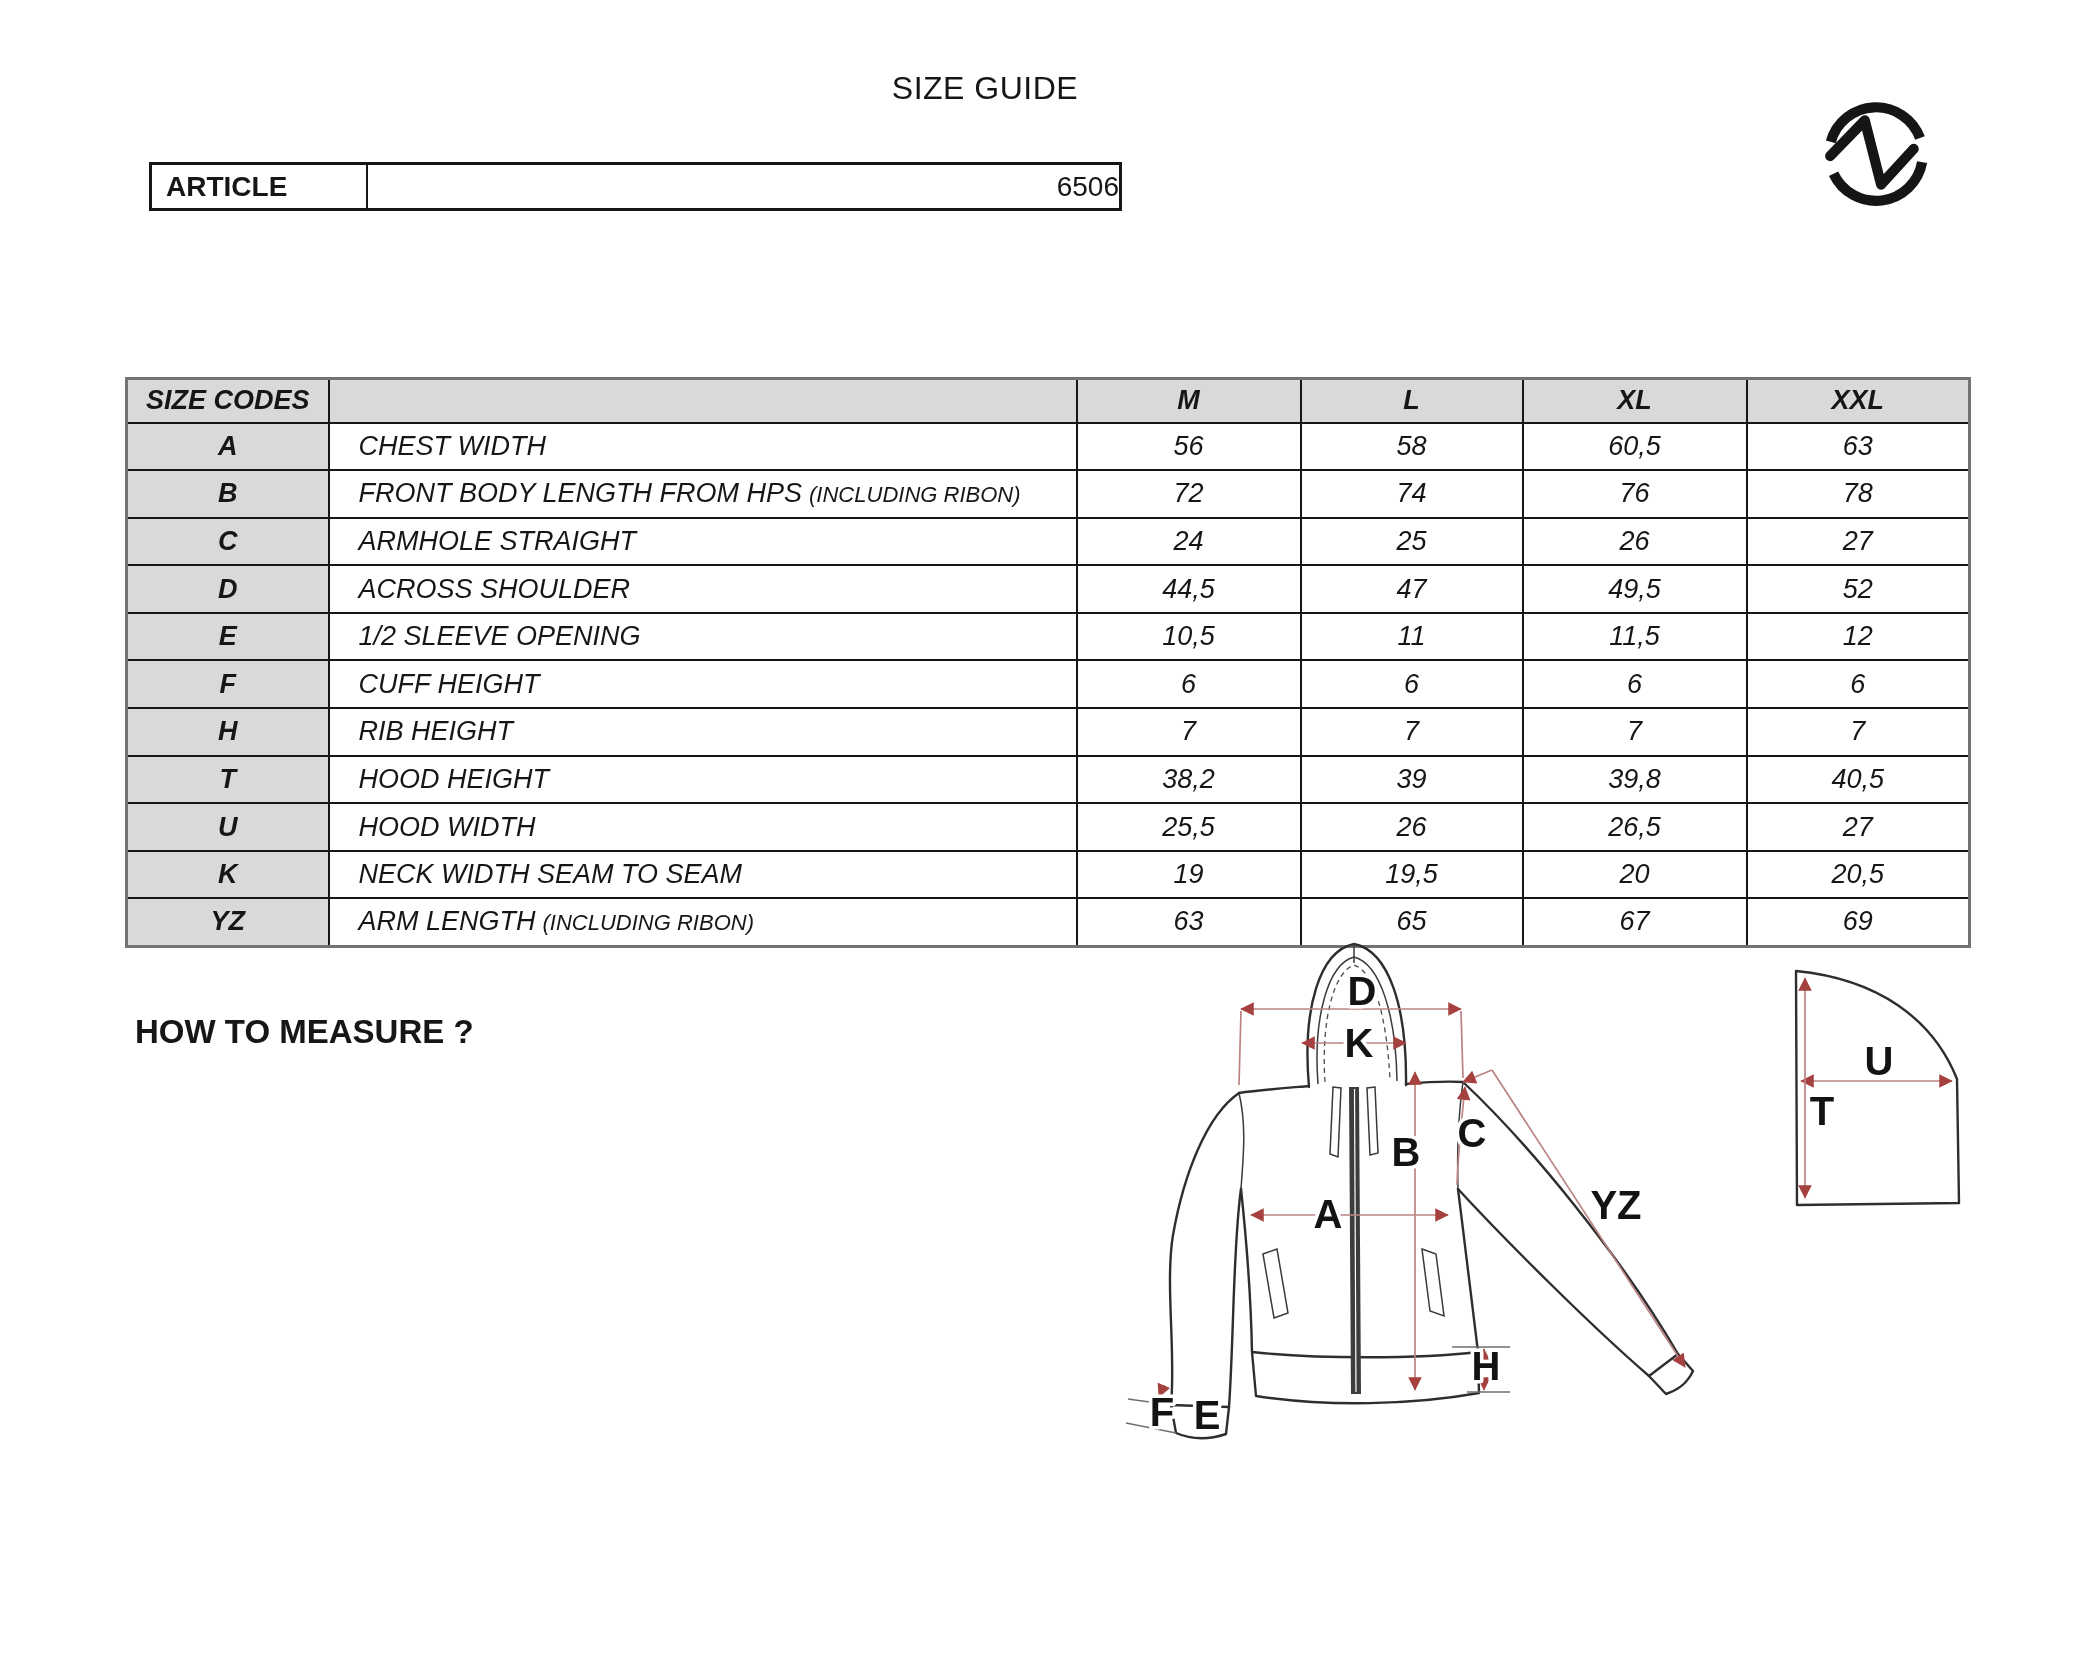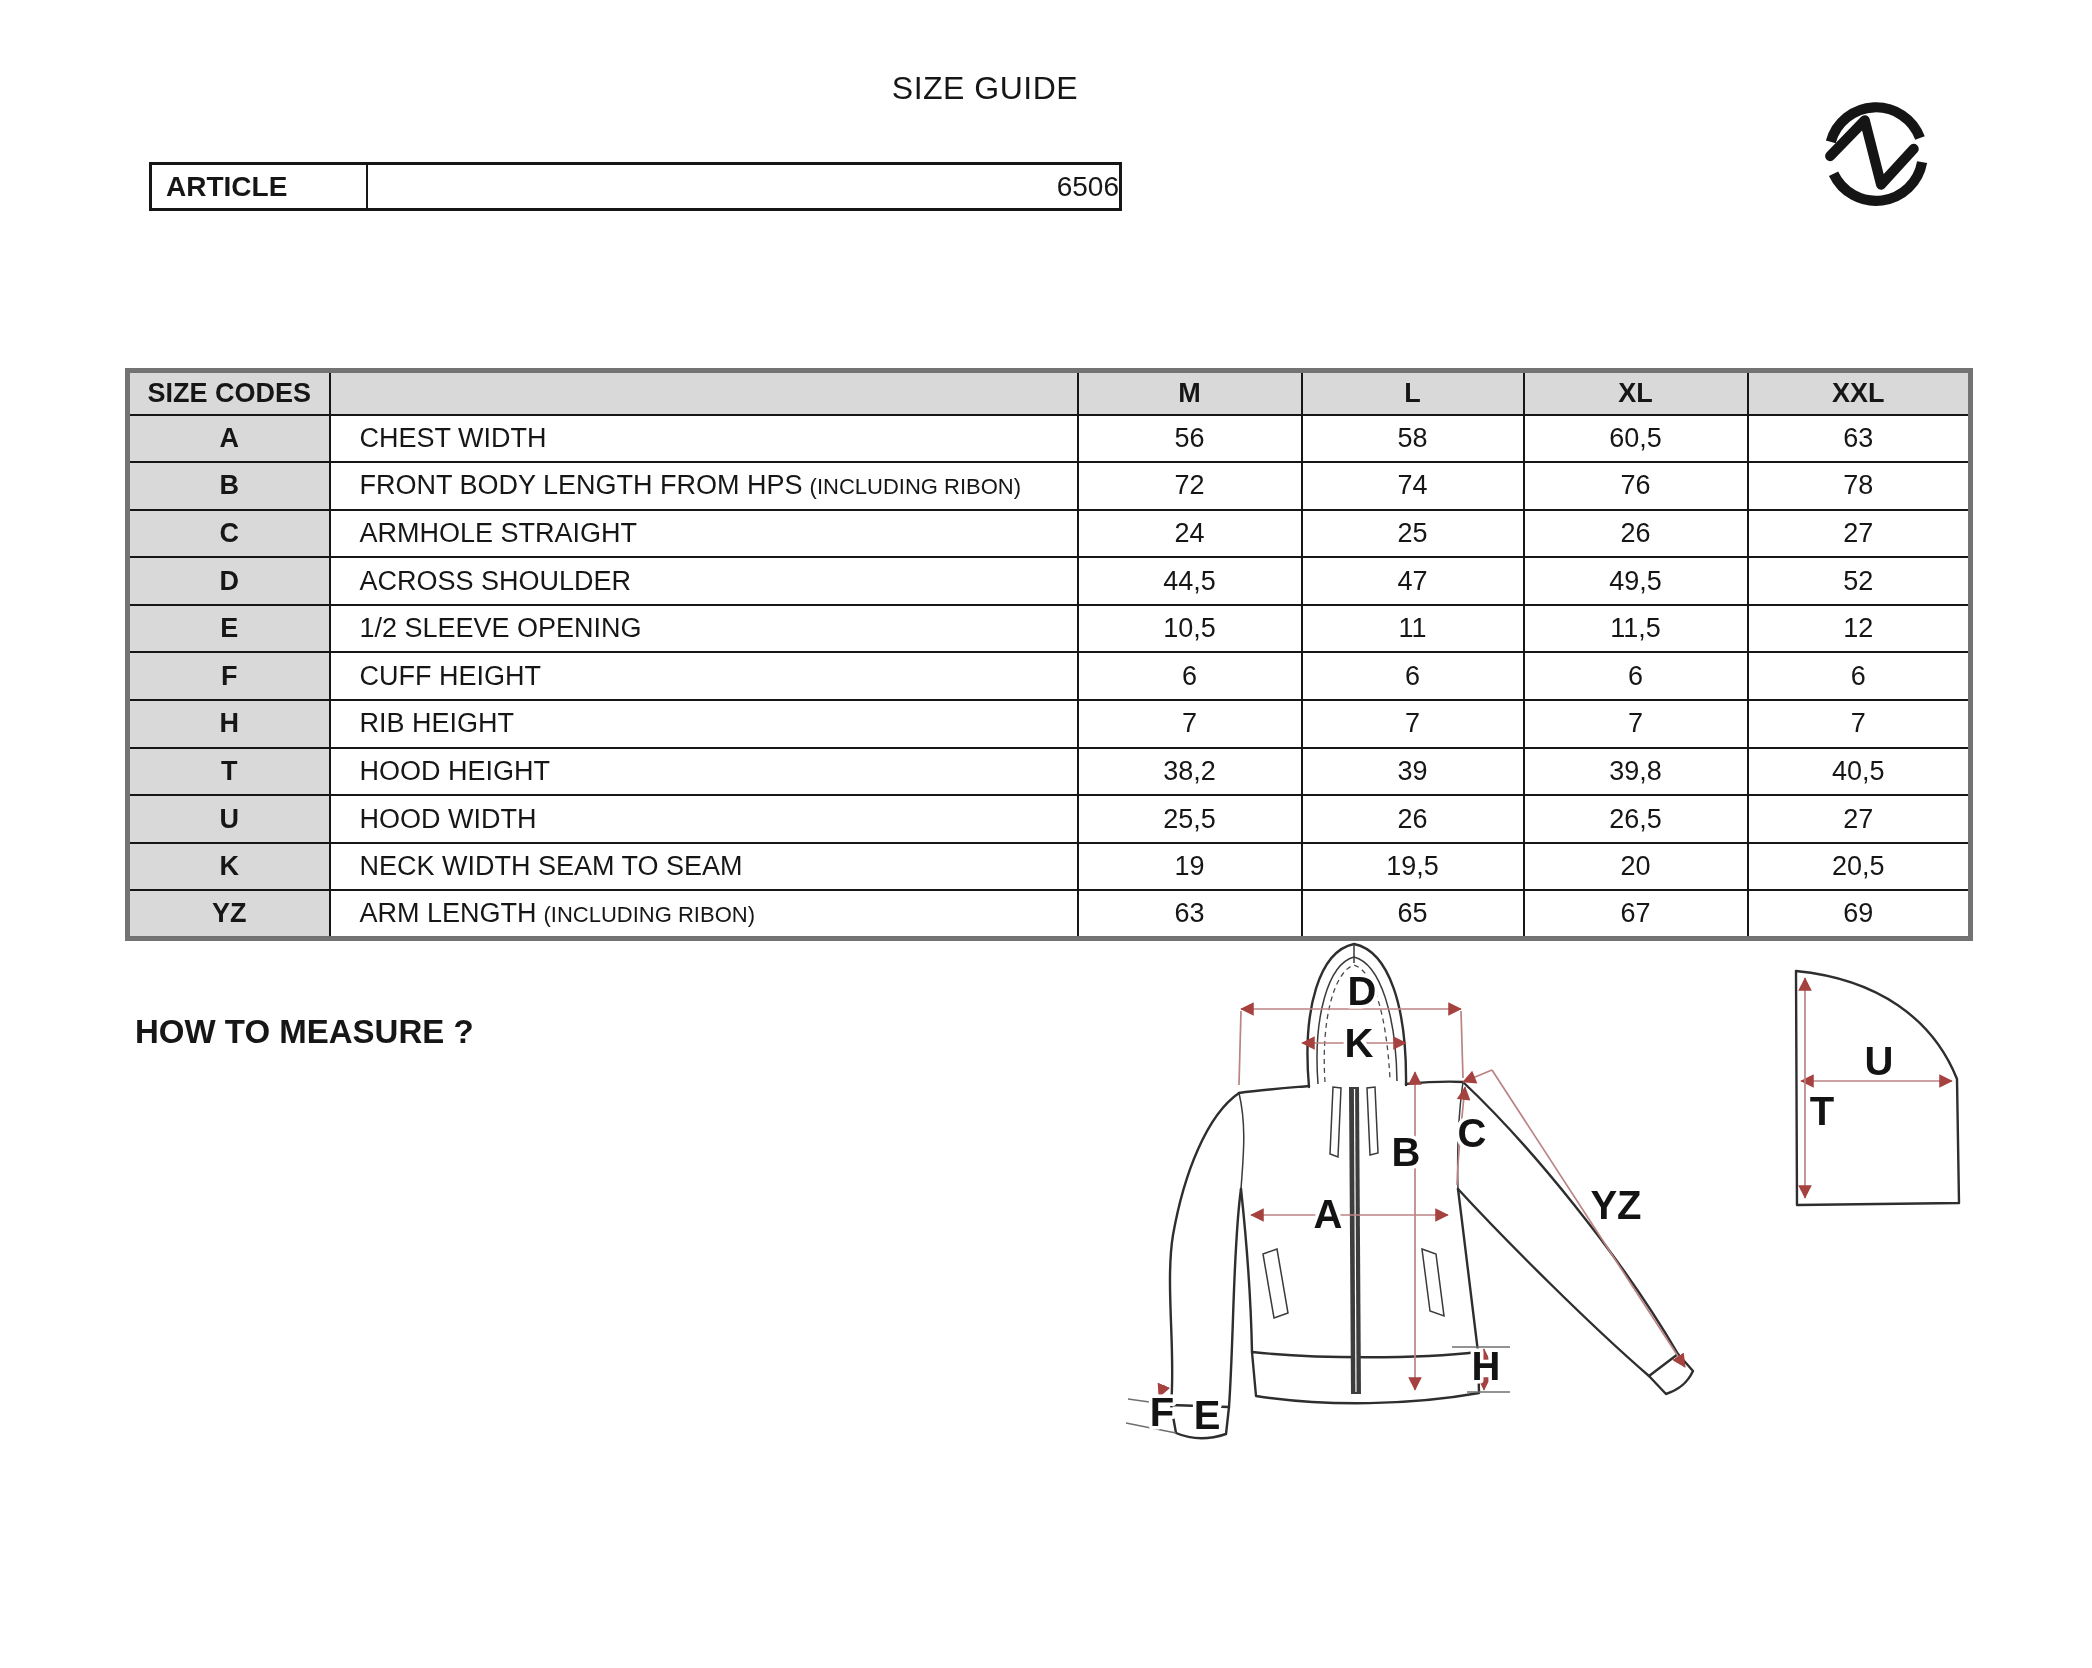--- a/index.html
+++ b/index.html
@@ -19,22 +19,23 @@
     margin-left:24px;
   }
   .info-table td{
     border:2px solid #161616;height:43px;font-size:28px;padding:0;
     white-space:nowrap;overflow:hidden;
   }
   .info-table td.lab{font-weight:bold;padding-left:14px;width:200px;}
   .info-table td.val{text-align:right;width:751px;}
   
   .size-table{
-    position:absolute;left:125px;top:368px;border-collapse:collapse;table-layout:fixed;
-    border:5px solid #737373;
+    position:absolute;left:125px;top:377px;border-collapse:collapse;table-layout:fixed;
+    border:3px solid #737373;
+    font-style:italic;
   }
   .size-table td{
     border:2px solid #161616;font-size:27px;padding:0;
     white-space:nowrap;overflow:hidden;text-align:center;vertical-align:middle;
   }
   .size-table tr{height:47.6px;}
   .size-table tr.head{height:44px;}
   .size-table tr.head td{background:#d9d9d9;font-weight:bold;}
   .size-table td.code{background:#d9d9d9;font-weight:bold;}
   .size-table td.desc{text-align:left;padding-left:29px;}

